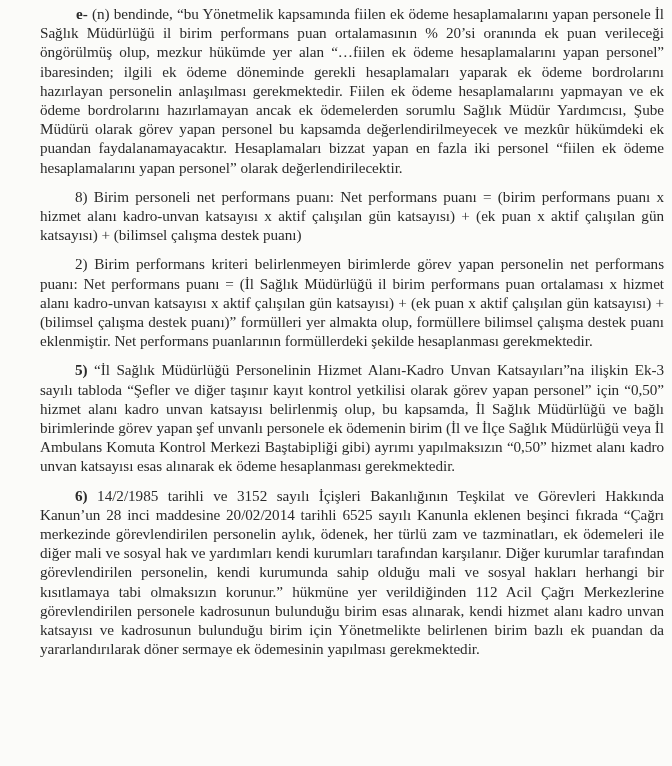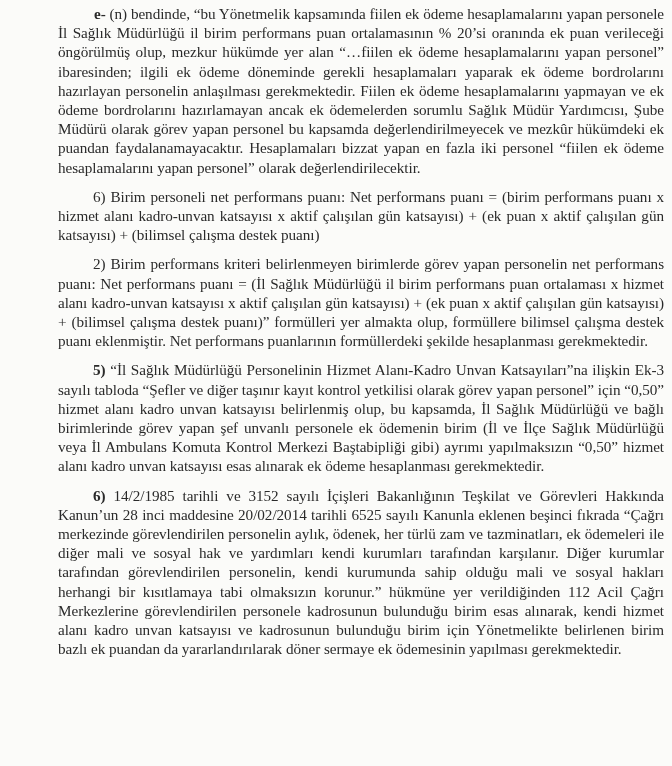--- a/index.html
+++ b/index.html
@@ -12,32 +12,32 @@
     color: #2a2a2a;
   }
   .page {
     position: relative;
     width: 672px;
     height: 766px;
     box-sizing: border-box;
     padding: 4px 8px 0 40px;
   }
   .para {
-    margin: 0 0 10px 18px;
+    margin: 0 0 10px 0;
     font-size: 15.2px;
     line-height: 19.2px;
     text-align: justify;
     text-indent: 35px;
     letter-spacing: -0.05px;
   }
   .para b { font-weight: bold; }
   .para:first-child { text-indent: 36px; }
 </style>
 </head>
 <body>
 
 <div class="page">
   <p class="para"><b>e-</b><span> (n) bendinde, “bu Yönetmelik kapsamında fiilen ek ödeme hesaplamalarını yapan personele İl Sağlık Müdürlüğü il birim performans puan ortalamasının % 20’si oranında ek puan verileceği öngörülmüş olup, mezkur hükümde yer alan “…fiilen ek ödeme hesaplamalarını yapan personel” ibaresinden; ilgili ek ödeme döneminde gerekli hesaplamaları yaparak ek ödeme bordrolarını hazırlayan personelin anlaşılması gerekmektedir. Fiilen ek ödeme hesaplamalarını yapmayan ve ek ödeme bordrolarını hazırlamayan ancak ek ödemelerden sorumlu Sağlık Müdür Yardımcısı, Şube Müdürü olarak görev yapan personel bu kapsamda değerlendirilmeyecek ve mezkûr hükümdeki ek puandan faydalanamayacaktır. Hesaplamaları bizzat yapan en fazla iki personel “fiilen ek ödeme hesaplamalarını yapan personel” olarak değerlendirilecektir.</span></p>
-  <p class="para"><span>6) Birim personeli net performans puanı: Net performans puanı = (birim performans puanı x hizmet alanı kadro-unvan katsayısı x aktif çalışılan gün katsayısı) + (ek puan x aktif çalışılan gün katsayısı) + (bilimsel çalışma destek puanı)</span></p>
+  <p class="para"><span>8) Birim personeli net performans puanı: Net performans puanı = (birim performans puanı x hizmet alanı kadro-unvan katsayısı x aktif çalışılan gün katsayısı) + (ek puan x aktif çalışılan gün katsayısı) + (bilimsel çalışma destek puanı)</span></p>
   <p class="para"><span>2) Birim performans kriteri belirlenmeyen birimlerde görev yapan personelin net performans puanı: Net performans puanı = (İl Sağlık Müdürlüğü il birim performans puan ortalaması x hizmet alanı kadro-unvan katsayısı x aktif çalışılan gün katsayısı) + (ek puan x aktif çalışılan gün katsayısı) + (bilimsel çalışma destek puanı)” formülleri yer almakta olup, formüllere bilimsel çalışma destek puanı eklenmiştir. Net performans puanlarının formüllerdeki şekilde hesaplanması gerekmektedir.</span></p>
   <p class="para"><b>5)</b><span> “İl Sağlık Müdürlüğü Personelinin Hizmet Alanı-Kadro Unvan Katsayıları”na ilişkin Ek-3 sayılı tabloda “Şefler ve diğer taşınır kayıt kontrol yetkilisi olarak görev yapan personel” için “0,50” hizmet alanı kadro unvan katsayısı belirlenmiş olup, bu kapsamda, İl Sağlık Müdürlüğü ve bağlı birimlerinde görev yapan şef unvanlı personele ek ödemenin birim (İl ve İlçe Sağlık Müdürlüğü veya İl Ambulans Komuta Kontrol Merkezi Baştabipliği gibi) ayrımı yapılmaksızın “0,50” hizmet alanı kadro unvan katsayısı esas alınarak ek ödeme hesaplanması gerekmektedir.</span></p>
   <p class="para"><b>6)</b><span> 14/2/1985 tarihli ve 3152 sayılı İçişleri Bakanlığının Teşkilat ve Görevleri Hakkında Kanun’un 28 inci maddesine 20/02/2014 tarihli 6525 sayılı Kanunla eklenen beşinci fıkrada “Çağrı merkezinde görevlendirilen personelin aylık, ödenek, her türlü zam ve tazminatları, ek ödemeleri ile diğer mali ve sosyal hak ve yardımları kendi kurumları tarafından karşılanır. Diğer kurumlar tarafından görevlendirilen personelin, kendi kurumunda sahip olduğu mali ve sosyal hakları herhangi bir kısıtlamaya tabi olmaksızın korunur.” hükmüne yer verildiğinden 112 Acil Çağrı Merkezlerine görevlendirilen personele kadrosunun bulunduğu birim esas alınarak, kendi hizmet alanı kadro unvan katsayısı ve kadrosunun bulunduğu birim için Yönetmelikte belirlenen birim bazlı ek puandan da yararlandırılarak döner sermaye ek ödemesinin yapılması gerekmektedir.</span></p>
 </div>
 
 </body></html>

